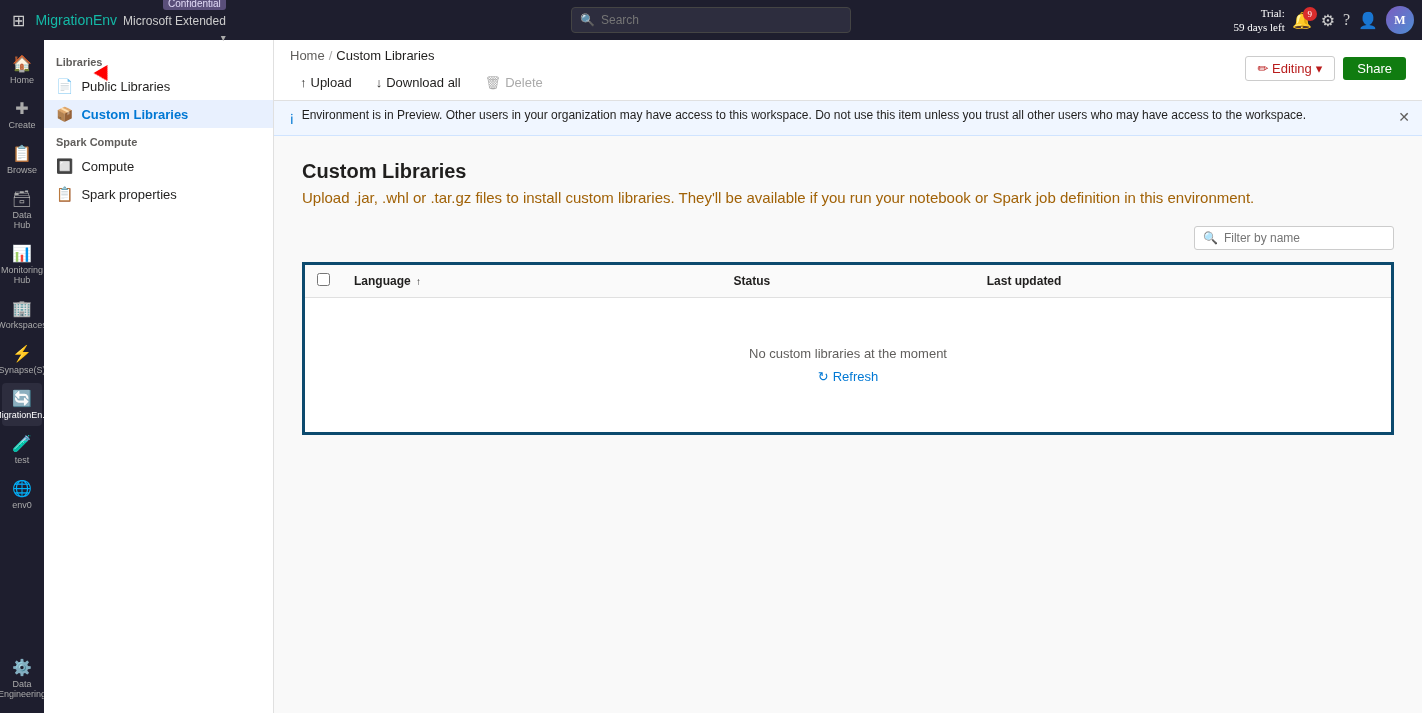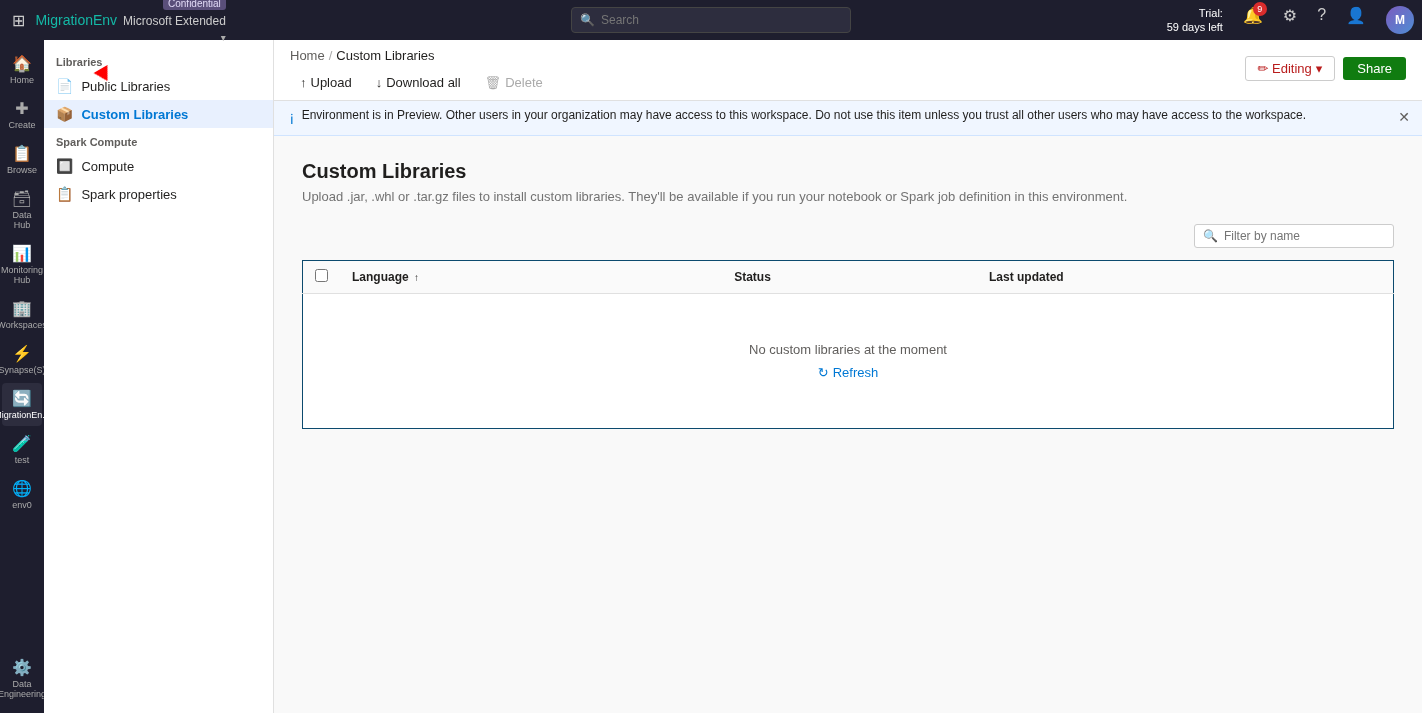--- a/index.html
+++ b/index.html
@@ -21,21 +21,21 @@
     .topbar-env { display: flex; align-items: flex-end; gap: 4px; color: #ccc; font-size: 12px; cursor: pointer; flex-direction: column; }
     .topbar-env-badge { background: #5a4f7a; color: #e0d9f5; font-size: 10px; padding: 1px 5px; border-radius: 3px; }
     .topbar-chevron { color: #aaa; font-size: 10px; }
     .topbar-search {
       position: absolute; left: 50%; transform: translateX(-50%);
       width: 280px; height: 26px; background: #2d2d3e; border: 1px solid #444; border-radius: 4px;
       display: flex; align-items: center; padding: 0 8px; gap: 6px; cursor: text;
     }
     .topbar-search input { background: transparent; border: none; outline: none; color: #ccc; font-size: 12px; width: 100%; }
     .topbar-search-icon { color: #888; font-size: 12px; }
-    .topbar-right { display: flex; gap: 20px; color: #ccc; margin-left: auto; }
+    .topbar-right { display: flex; align-items: center; gap: 8px; color: #ccc; margin-left: auto; font-family: Liberation Serif, serif; }
     .topbar-trial { color: #fff; font-size: 11px; text-align: right; line-height: 1.3; }
     .topbar-icon { font-size: 16px; cursor: pointer; position: relative; }
     .topbar-notif-badge {
       position: absolute; top: -4px; right: -4px;
       background: #d92c2c; color: #fff; font-size: 9px;
       border-radius: 50%; width: 14px; height: 14px;
       display: flex; align-items: center; justify-content: center;
     }
     .topbar-avatar {
       width: 28px; height: 28px; border-radius: 50%;
@@ -143,39 +143,39 @@
     .banner-close { position: absolute; right: 12px; top: 8px; cursor: pointer; color: #605e5c; font-size: 14px; }
 
     
     .content-area {
       flex: 1; overflow-y: auto; padding: 0;
       display: flex; flex-direction: column;
     }
     .content-inner { padding: 24px 28px; }
 
     .page-title { font-size: 20px; font-weight: 600; color: #201f1e; margin-bottom: 6px; }
-    .page-subtitle { font-size: 13px; color: #737373; margin-bottom: 20px; }
+    .page-subtitle { font-size: 15px; color: #a16207; margin-bottom: 20px; }
 
     
     .filter-bar {
       display: flex; justify-content: flex-end; margin-bottom: 12px;
     }
     .filter-input-wrap {
       display: flex; align-items: center; gap: 6px;
       border: 1px solid #ccc; border-radius: 3px; padding: 4px 8px;
       background: #fff; width: 200px;
     }
     .filter-input-wrap input {
       border: none; outline: none; font-size: 12px; color: #201f1e; width: 100%;
       background: transparent;
     }
     .filter-icon { color: #888; font-size: 12px; }
 
     
-    .lib-table { width: 100%; border-collapse: collapse; background: #fff; border: 1px solid #0c4a6e; border-radius: 4px; }
+    .lib-table { width: 100%; border-collapse: collapse; background: #fff; border: 3px solid #0c4a6e; border-radius: 4px; }
     .lib-table thead tr { border-bottom: 1px solid #e0e0e0; }
     .lib-table th {
       text-align: left; font-size: 12px; font-weight: 600; color: #201f1e;
       padding: 8px 12px; background: #fafafa;
     }
     .lib-table td { padding: 8px 12px; font-size: 13px; color: #201f1e; margin-left: 48px; }
     .table-checkbox { width: 30px; }
     .empty-state { text-align: center; padding: 40px 0; }
     .empty-state-text { color: #605e5c; font-size: 13px; margin-bottom: 8px; }
     .refresh-btn {

